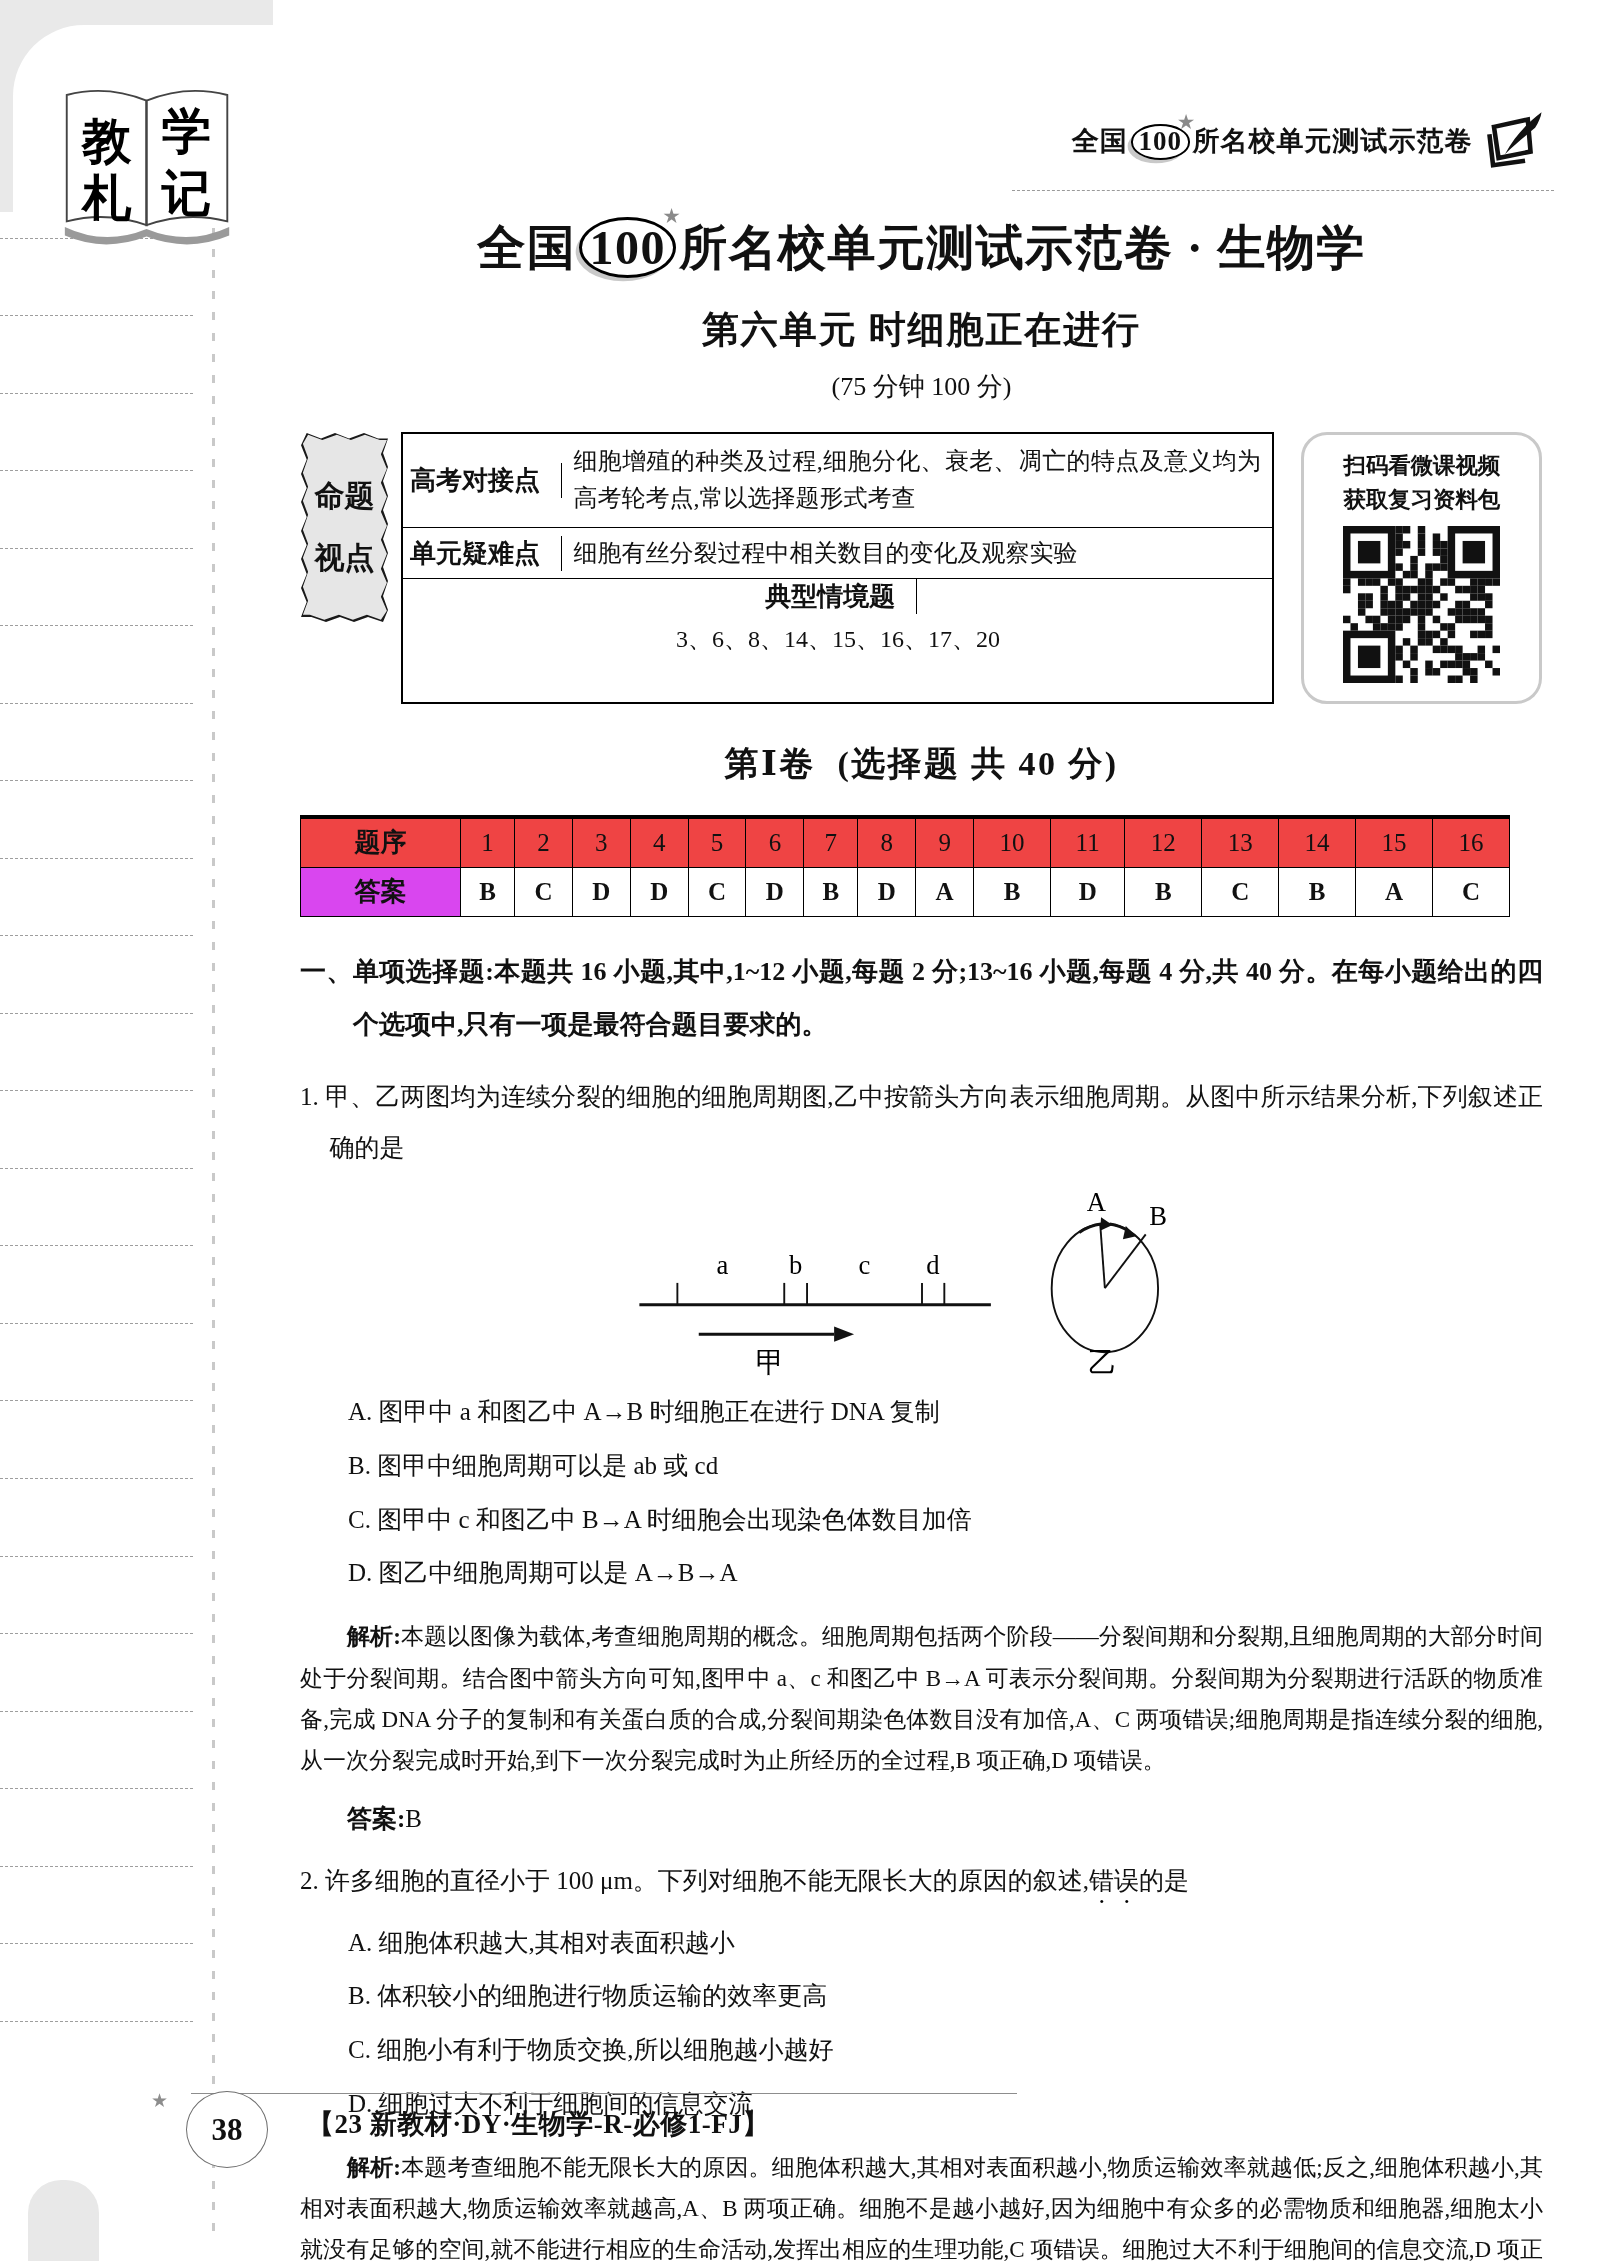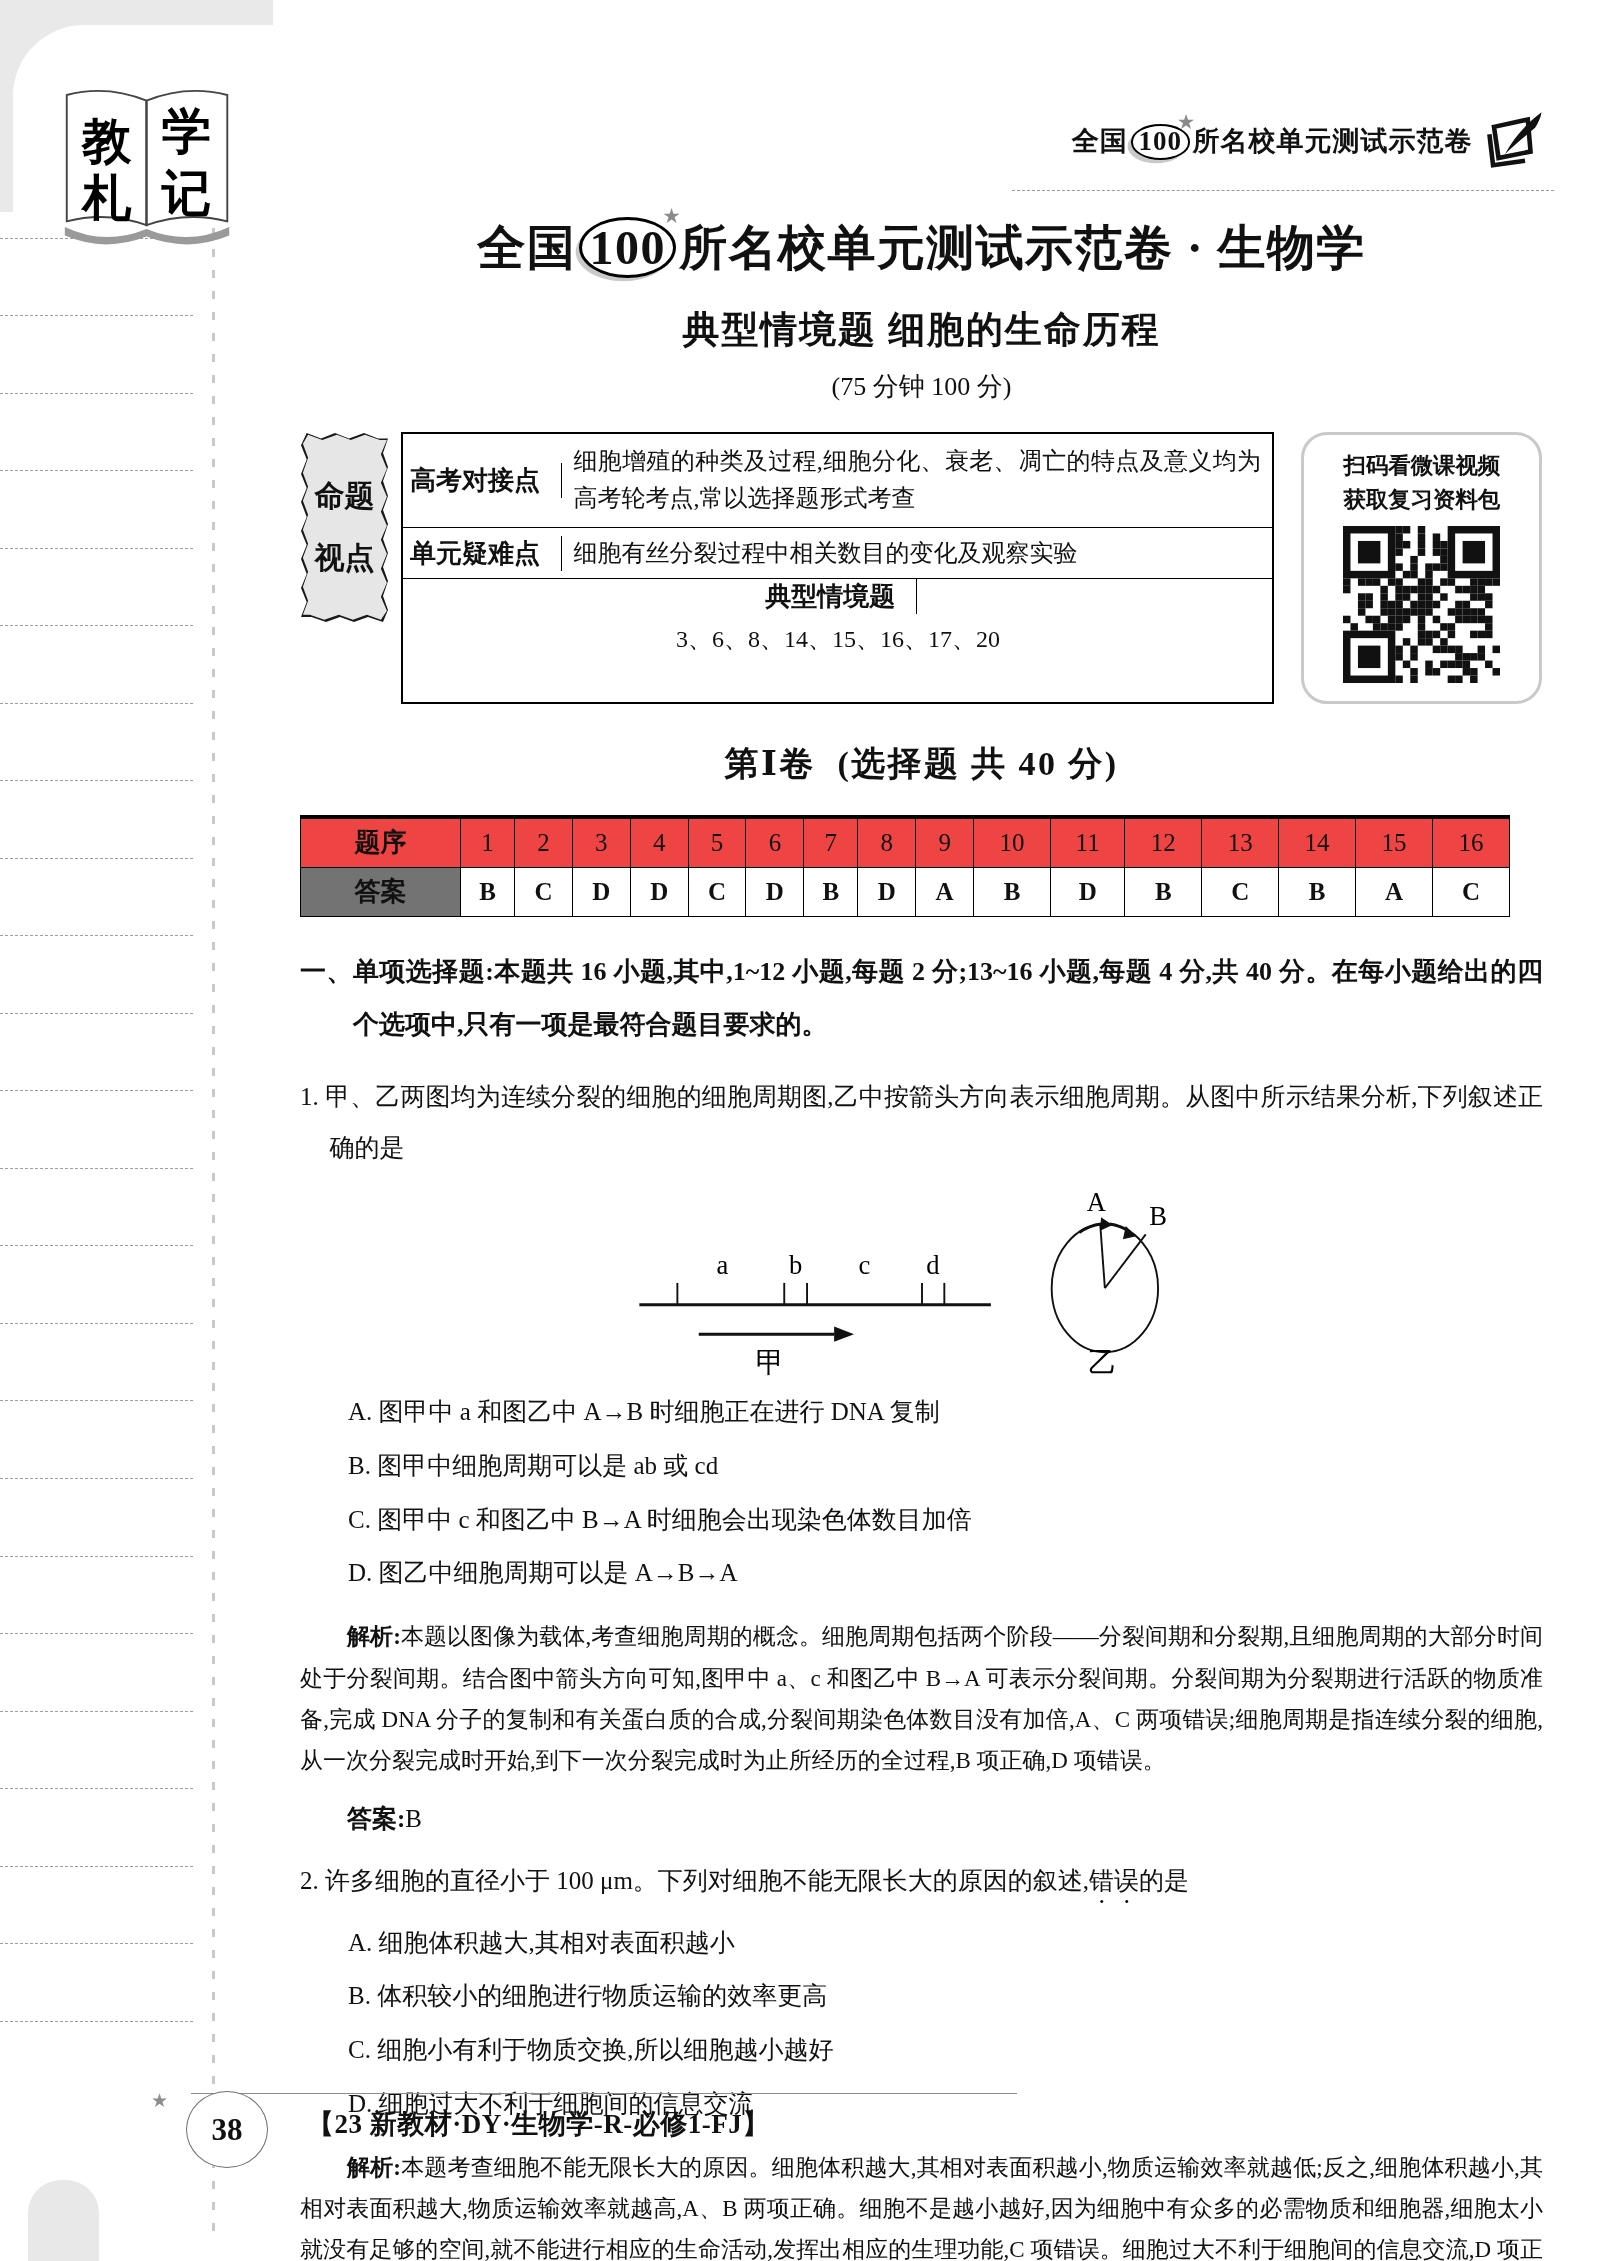--- a/index.html
+++ b/index.html
@@ -47,21 +47,21 @@
   .vp-tr.r3{min-height:44px;flex-direction:column;}
   
   .qr-box{width:241px;margin-left:27px;border:3.8px solid #c9c9c9;border-radius:26px;
     padding:14.3px 6.7px 8.6px;text-align:center;font-size:22.4px;font-weight:bold;line-height:1.5;box-sizing:border-box;}
   .qr-box svg{margin-top:9.5px;}
   
   .vol-heading{text-align:center;font-size:34px;font-weight:900;margin-top:37px;letter-spacing:2.4px;}
   table.ak{border-collapse:collapse;margin-top:27.6px;width:1210px;text-align:center;
     border:1.9px solid #000;border-top-width:4.8px;font-size:25px;}
   table.ak td{border:1.4px solid #000;height:46px;}
-  table.ak td.lab{width:157px;font-weight:900;background:#737373;font-size:26px;}
+  table.ak td.lab{width:157px;font-weight:900;background:#d946ef;font-size:26px;}
   table.ak tr.nums td{background:#ef4444;}
   table.ak tr.ans td{font-weight:600;}
   
   .instructions{margin-top:29.5px;font-size:26px;font-weight:bold;line-height:2.02;
     padding-left:53px;text-indent:-53px;text-align:justify;}
   .qstem{margin-top:20px;font-size:25px;line-height:2.05;padding-left:29.5px;text-indent:-29.5px;text-align:justify;}
   .diagram-wrap{width:594px;margin:12.4px auto 0;}
   .option{font-size:25px;margin:15px 0 0 48px;line-height:1.55;}
   .analysis{margin-top:23px;font-size:23px;line-height:1.8;text-align:justify;text-indent:47px;}
   .blabel{font-weight:900;}
@@ -134,21 +134,21 @@
       <path d="M128 6 C 98 28 68 60 48 98 C 70 76 98 54 114 40 C 121 29 127 16 128 6 Z" fill="#111"></path>
     </svg>
   </div>
   <div class="hdr-dash"></div>
 
   <div class="main">
 
     <div class="title-line">
       <span>全国</span><span class="circled"><span>100</span><span class="star">★</span></span><span>所名校单元测试示范卷 · 生物学</span>
     </div>
-    <div class="unit-line">典型情境题  细胞的生命历程</div>
+    <div class="unit-line">第六单元  时细胞正在进行</div>
     <div class="meta-line">(75 分钟  100 分)</div>
 
     <div class="vp-row">
       <div class="vp-strip">
         <div class="torn-outer" style="clip-path: polygon(6.7px 1px, 21px 6.7px, 35px 1px, 49px 6.7px, 64px 1px, 78px 6.7px, 88px 6.7px, 83px 21px, 88px 35px, 83px 49px, 88px 64px, 83px 78px, 88px 92px, 83px 107px, 88px 121px, 83px 135px, 88px 149px, 83px 164px, 88px 178px, 83px 190px, 68px 185px, 54px 190px, 40px 185px, 26px 190px, 11.4px 185px, 1px 185px, 6.7px 170px, 1px 156px, 6.7px 142px, 1px 127px, 6.7px 113px, 1px 99px, 6.7px 85px, 1px 70px, 6.7px 56px, 1px 42px, 6.7px 27.6px, 1px 13.3px);"></div>
         <div class="torn-inner" style="clip-path: polygon(6.2px 1px, 20.4px 6.2px, 35px 1px, 49px 6.2px, 63px 1px, 78px 6.2px, 85px 6.2px, 79px 20.4px, 85px 35px, 79px 49px, 85px 63px, 79px 78px, 85px 92px, 79px 106px, 85px 120px, 79px 135px, 85px 149px, 79px 163px, 85px 177px, 79px 186px, 65px 181px, 51px 186px, 37px 181px, 22.4px 186px, 8px 181px, 1px 181px, 6.2px 167px, 1px 153px, 6.2px 138px, 1px 124px, 6.2px 110px, 1px 96px, 6.2px 81px, 1px 67px, 6.2px 53px, 1px 39px, 6.2px 24px, 1px 10px);">
           <span>命题</span>
           <span>视点</span>
         </div>
       </div>

